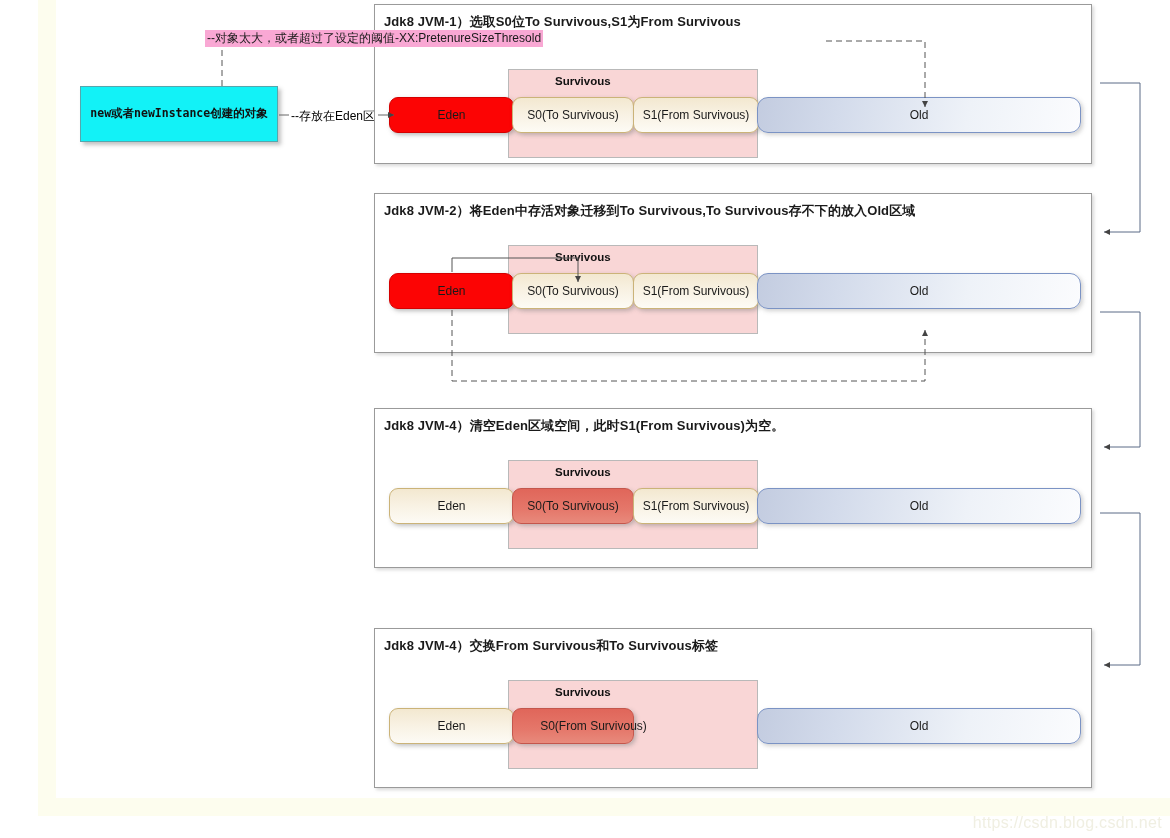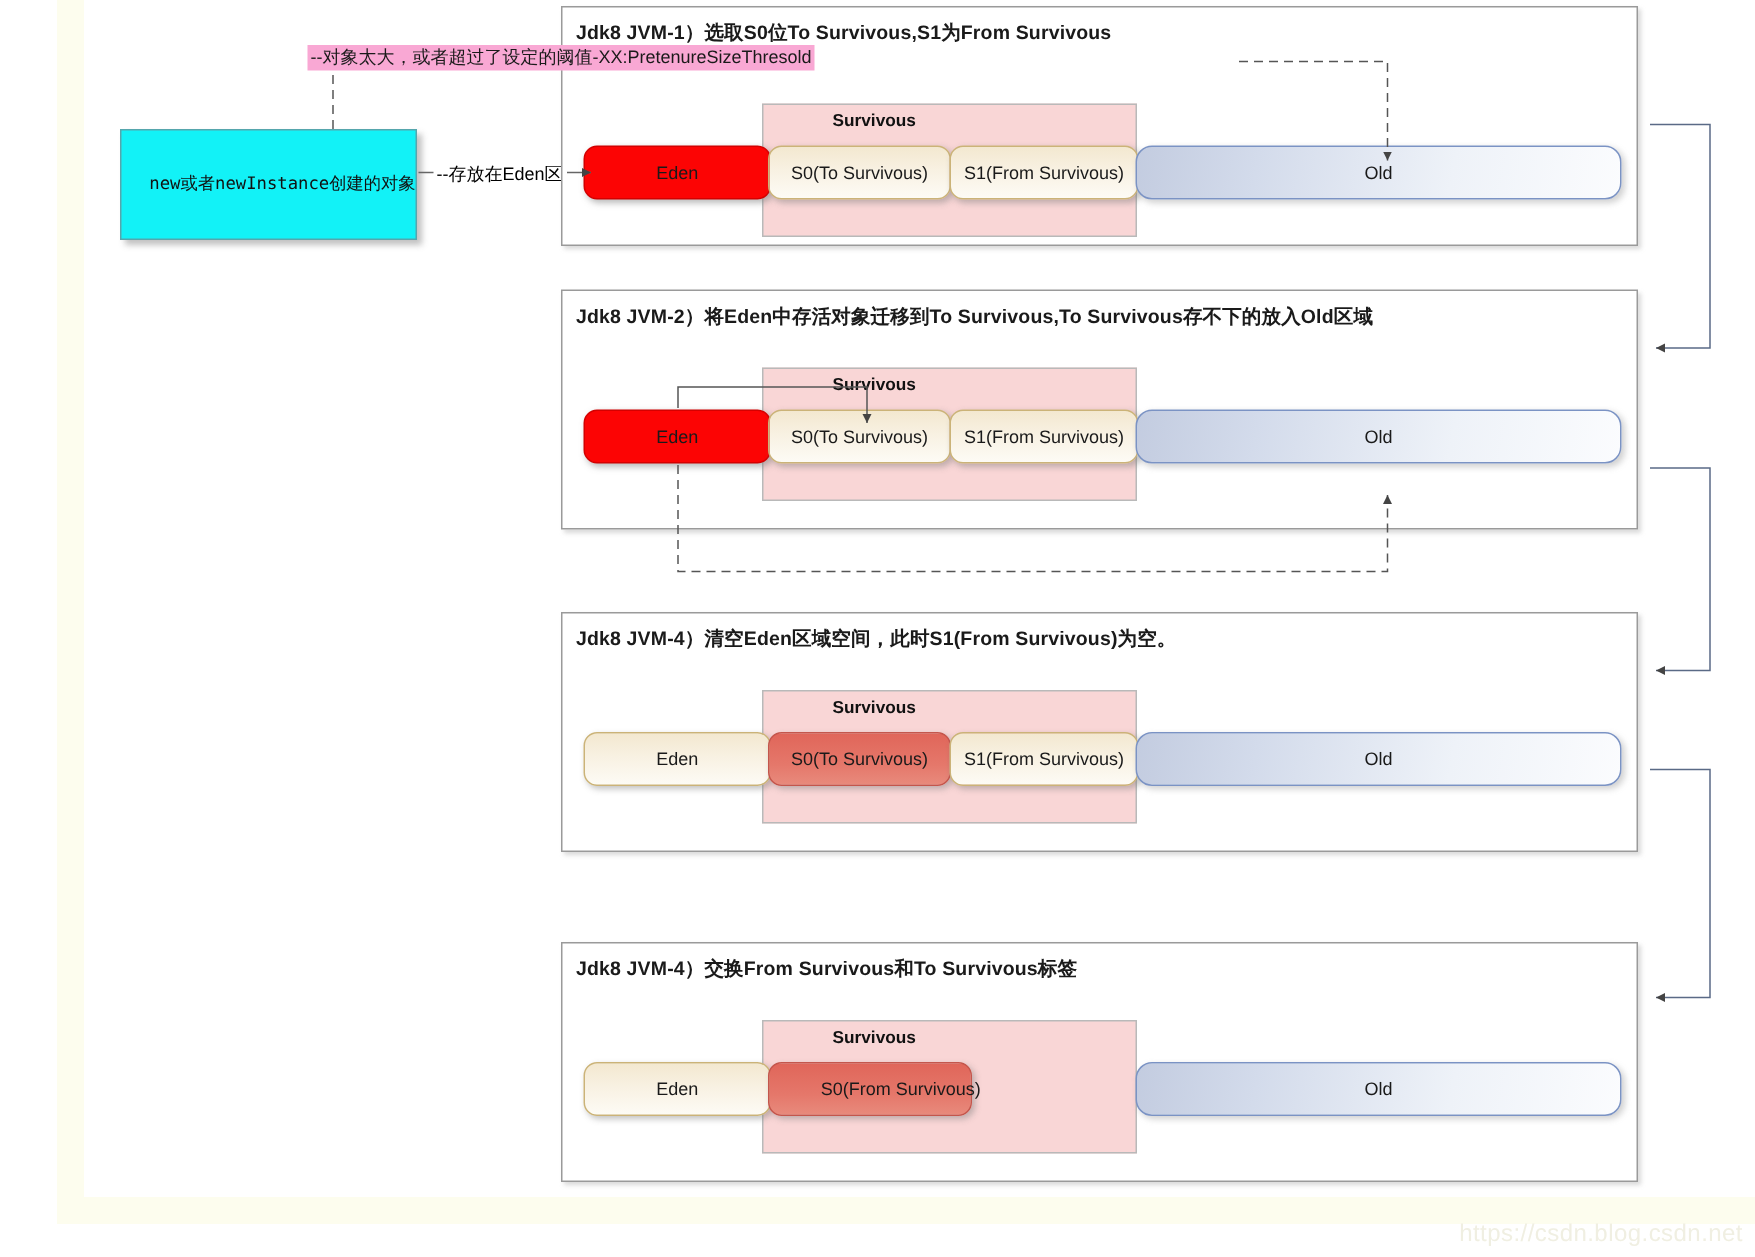--- a/index.html
+++ b/index.html
@@ -16,26 +16,26 @@
   .canvas      { position:absolute; left:56px;  top:0;     width:1114px;height:798px; background:#ffffff; }
 
   .watermark {
     position:absolute; right:8px; bottom:6px;
     font-size:16px; color:#f0efe2; letter-spacing:.3px;
     white-space:nowrap;
   }
 
   
   .root-box {
-    position:absolute; left:80px; top:86px; width:198px; height:74px;
+    position:absolute; left:80px; top:86px; width:198px; height:56px;
     background:#12f2f7; border:1px solid #55a6ad;
     box-shadow:3px 3px 4px rgba(120,120,120,.45);
-    display:flex; align-items:center; justify-content:flex-end;
+    display:flex; align-items:center; justify-content:center;
     font-family:"DejaVu Sans Mono","Liberation Mono",monospace;
-    font-size:11.5px; color:#111; text-align:center; line-height:1.2;
+    font-size:11.5px; color:#111; text-align:center; line-height:1.2;font-weight:bold;
   }
   .edge-label {
     position:absolute; font-size:12px; color:#000000; white-space:nowrap;
     font-family:Liberation Sans, sans-serif;
   }
 
   
   .panel {
     position:absolute; left:374px; width:718px;
     background:#ffffff; border:1px solid #9a9a9a;
@@ -163,21 +163,21 @@
 </div>
 
 <div class="panel" id="panel-4" style="top:628px; height:160px;">
   <div class="panel-title">Jdk8 JVM-4）交换From Survivous和To Survivous标签</div>
   <div class="surv-box" style="left:133px; top:51px; width:250px; height:89px;">
     <div class="surv-label">Survivous</div>
   </div>
   <div class="region beige" style="left:14px;  top:79px; width:125px;">
     <span>Eden</span>
   </div>
-  <div class="region salmon" style="left:137px; top:79px; width:136px;padding-left:41px;">
+  <div class="region salmon" style="left:137px; top:79px; width:122px;padding-left:41px;">
     <span>S0(From Survivous)</span>
   </div>
   <div class="region old" style="left:382px; top:79px; width:324px;">
     <span>Old</span>
   </div>
 </div>
 
 <svg class="overlay">
   <defs>
     <marker id="arrow-solid" markerWidth="7" markerHeight="7" refX="6" refY="3" orient="auto">

